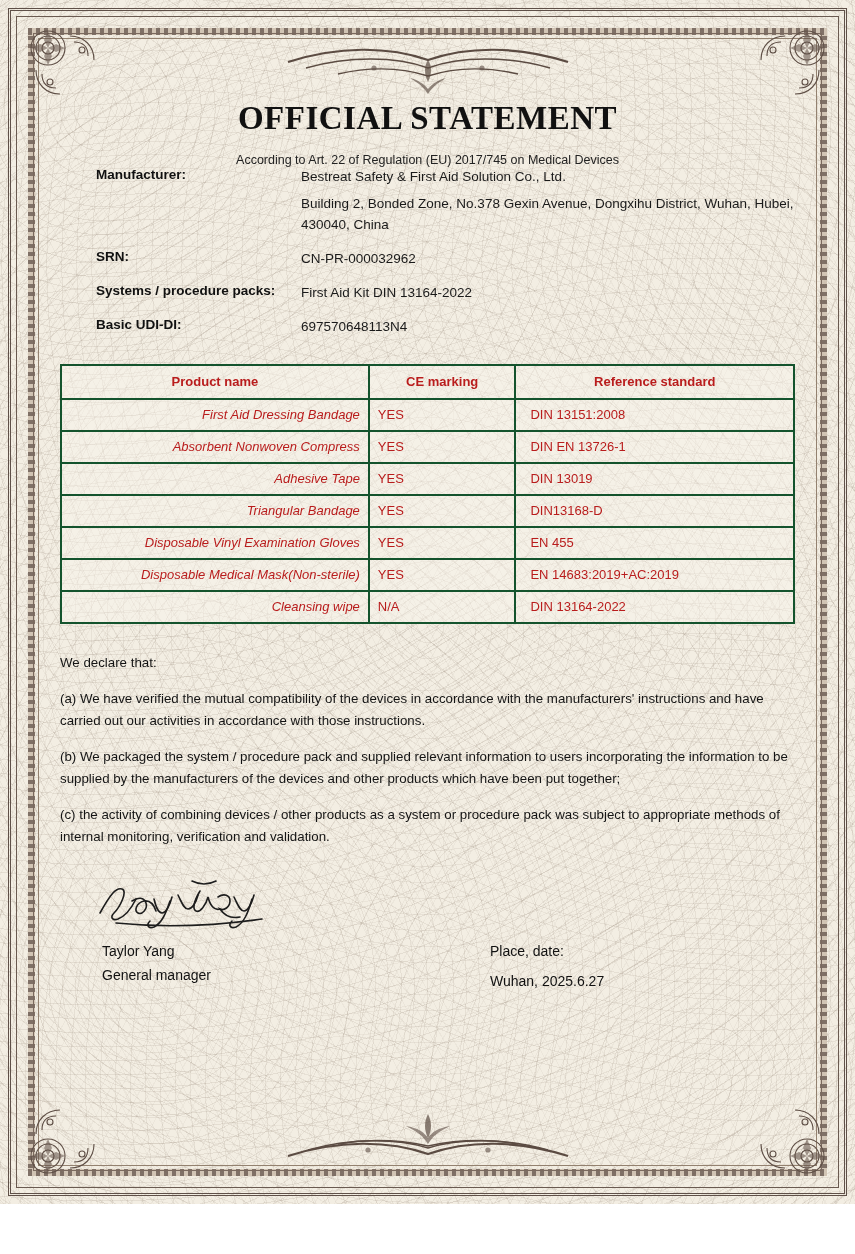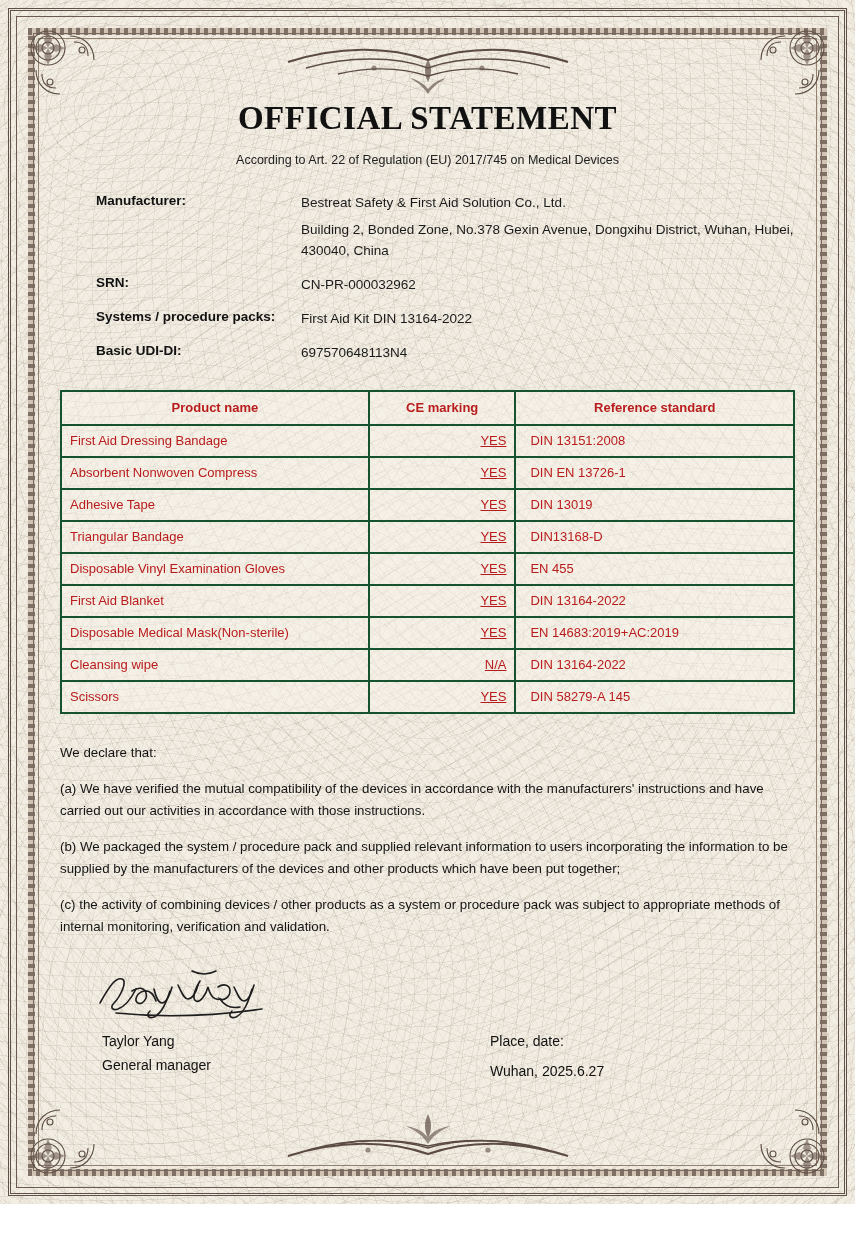--- a/index.html
+++ b/index.html
@@ -128,21 +128,20 @@
     font-size: 33px;
     font-weight: bold;
     letter-spacing: .5px;
     color: #111;
     margin: 0 0 16px 0;
   }
   .doc-subtitle {
     text-align: center;
     font-size: 12.5px;
     color: #222;
-    margin-bottom: 26px;
   }
 
   .field-rows {
     margin: 0 0 0 36px;
   }
   .field-row {
     display: flex;
     align-items: flex-start;
     margin-bottom: 13px;
     font-size: 13.5px;
@@ -172,22 +171,22 @@
     border: 2px solid #14532d;
     padding: 5px 8px;
     height: 20px;
     color: #b91c1c;
   }
   table.products th {
     font-weight: bold;
     text-align: center;
     padding: 6px 8px;
   }
-  table.products td.name { width: 42%; text-align: left; }
-  table.products td.ce   { width: 20%; text-align: right; text-decoration: underline; }
+  table.products td.name { width: 42%; text-align: right; font-style: italic; }
+  table.products td.ce   { width: 20%; text-align: left; }
   table.products td.ref  { width: 38%; text-align: left; padding-left: 14px; }
   table.products th.name { width: 42%; }
   table.products th.ce   { width: 20%; }
   table.products th.ref  { width: 38%; margin-top: 45px; }
 
   .declare {
     margin-top: 28px;
     font-size: 13.3px;
     line-height: 1.62;
     color: #141414;
@@ -398,38 +397,28 @@
           <td class="name">Triangular Bandage</td>
           <td class="ce">YES</td>
           <td class="ref">DIN13168-D</td>
         </tr>
         <tr>
           <td class="name">Disposable Vinyl Examination Gloves</td>
           <td class="ce">YES</td>
           <td class="ref">EN 455</td>
         </tr>
         <tr>
-          <td class="name">First Aid Blanket</td>
-          <td class="ce">YES</td>
-          <td class="ref">DIN 13164-2022</td>
-        </tr>
-        <tr>
           <td class="name">Disposable Medical Mask(Non-sterile)</td>
           <td class="ce">YES</td>
           <td class="ref">EN 14683:2019+AC:2019</td>
         </tr>
         <tr>
           <td class="name">Cleansing wipe</td>
           <td class="ce">N/A</td>
           <td class="ref">DIN 13164-2022</td>
-        </tr>
-        <tr>
-          <td class="name">Scissors</td>
-          <td class="ce">YES</td>
-          <td class="ref">DIN 58279-A 145</td>
         </tr>
       </tbody>
     </table>
 
     <div class="declare">
       <p>We declare that:</p>
       <p>(a) We have verified the mutual compatibility of the devices in accordance with the manufacturers' instructions and have carried out our activities in accordance with those instructions.</p>
       <p>(b) We packaged the system / procedure pack and supplied relevant information to users incorporating the information to be supplied by the manufacturers of the devices and other products which have been put together;</p>
       <p>(c) the activity of combining devices / other products as a system or procedure pack was subject to appropriate methods of internal monitoring, verification and validation.</p>
     </div>

